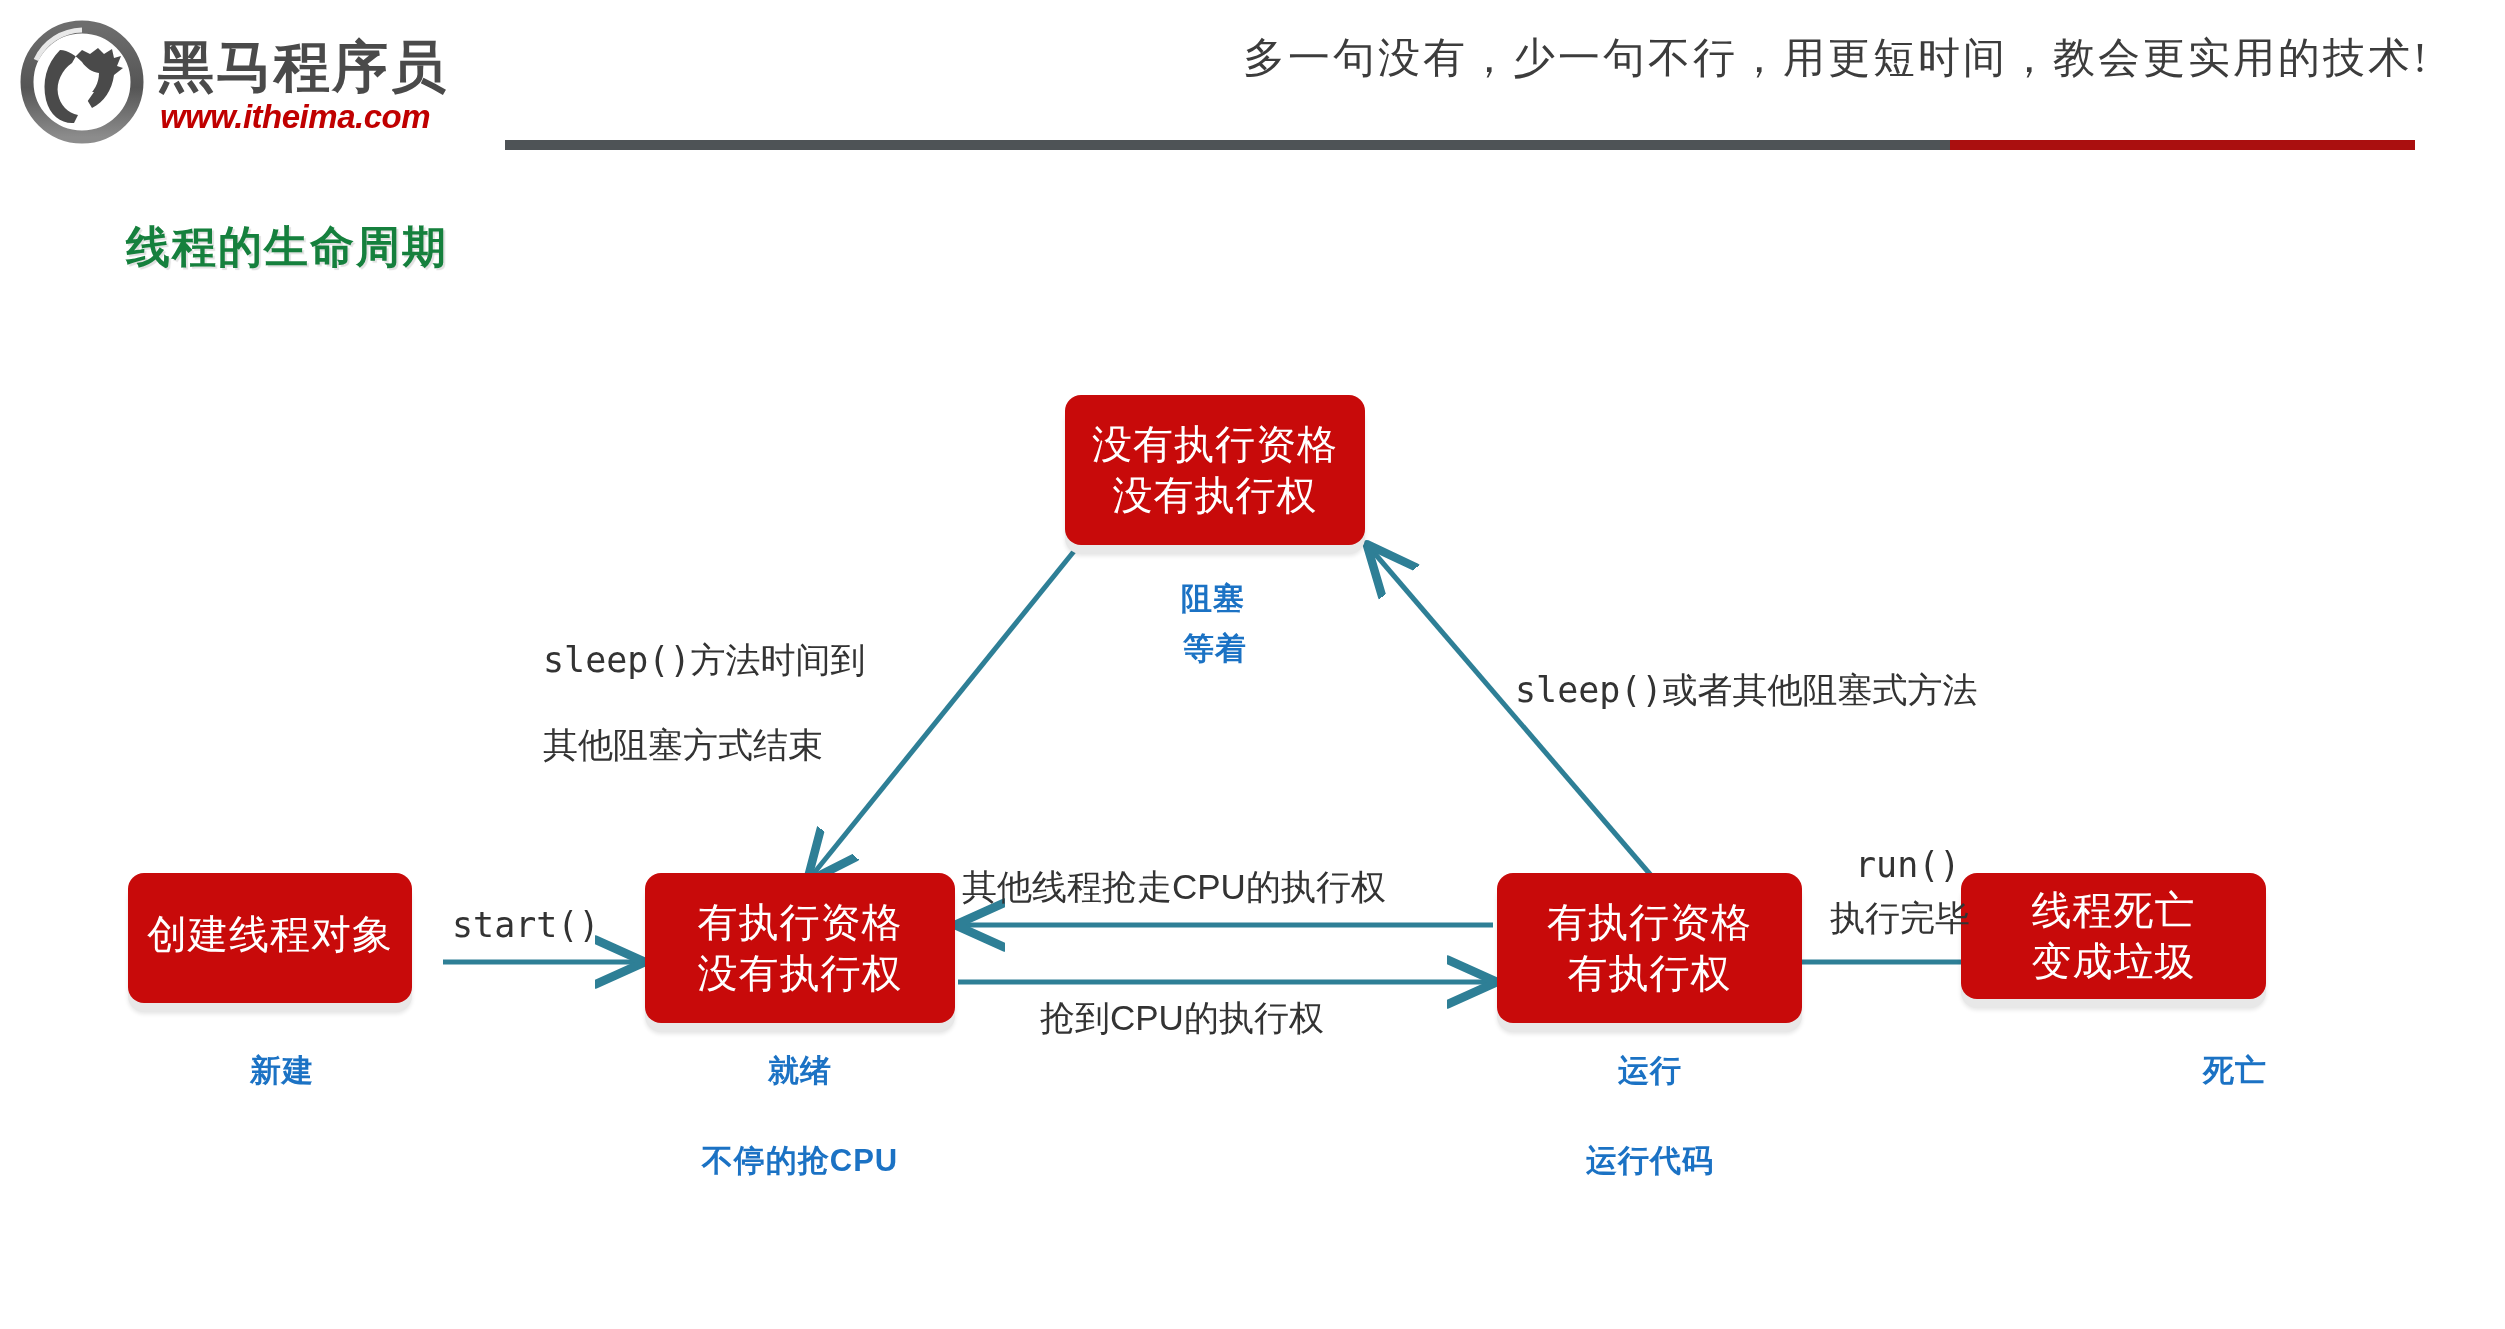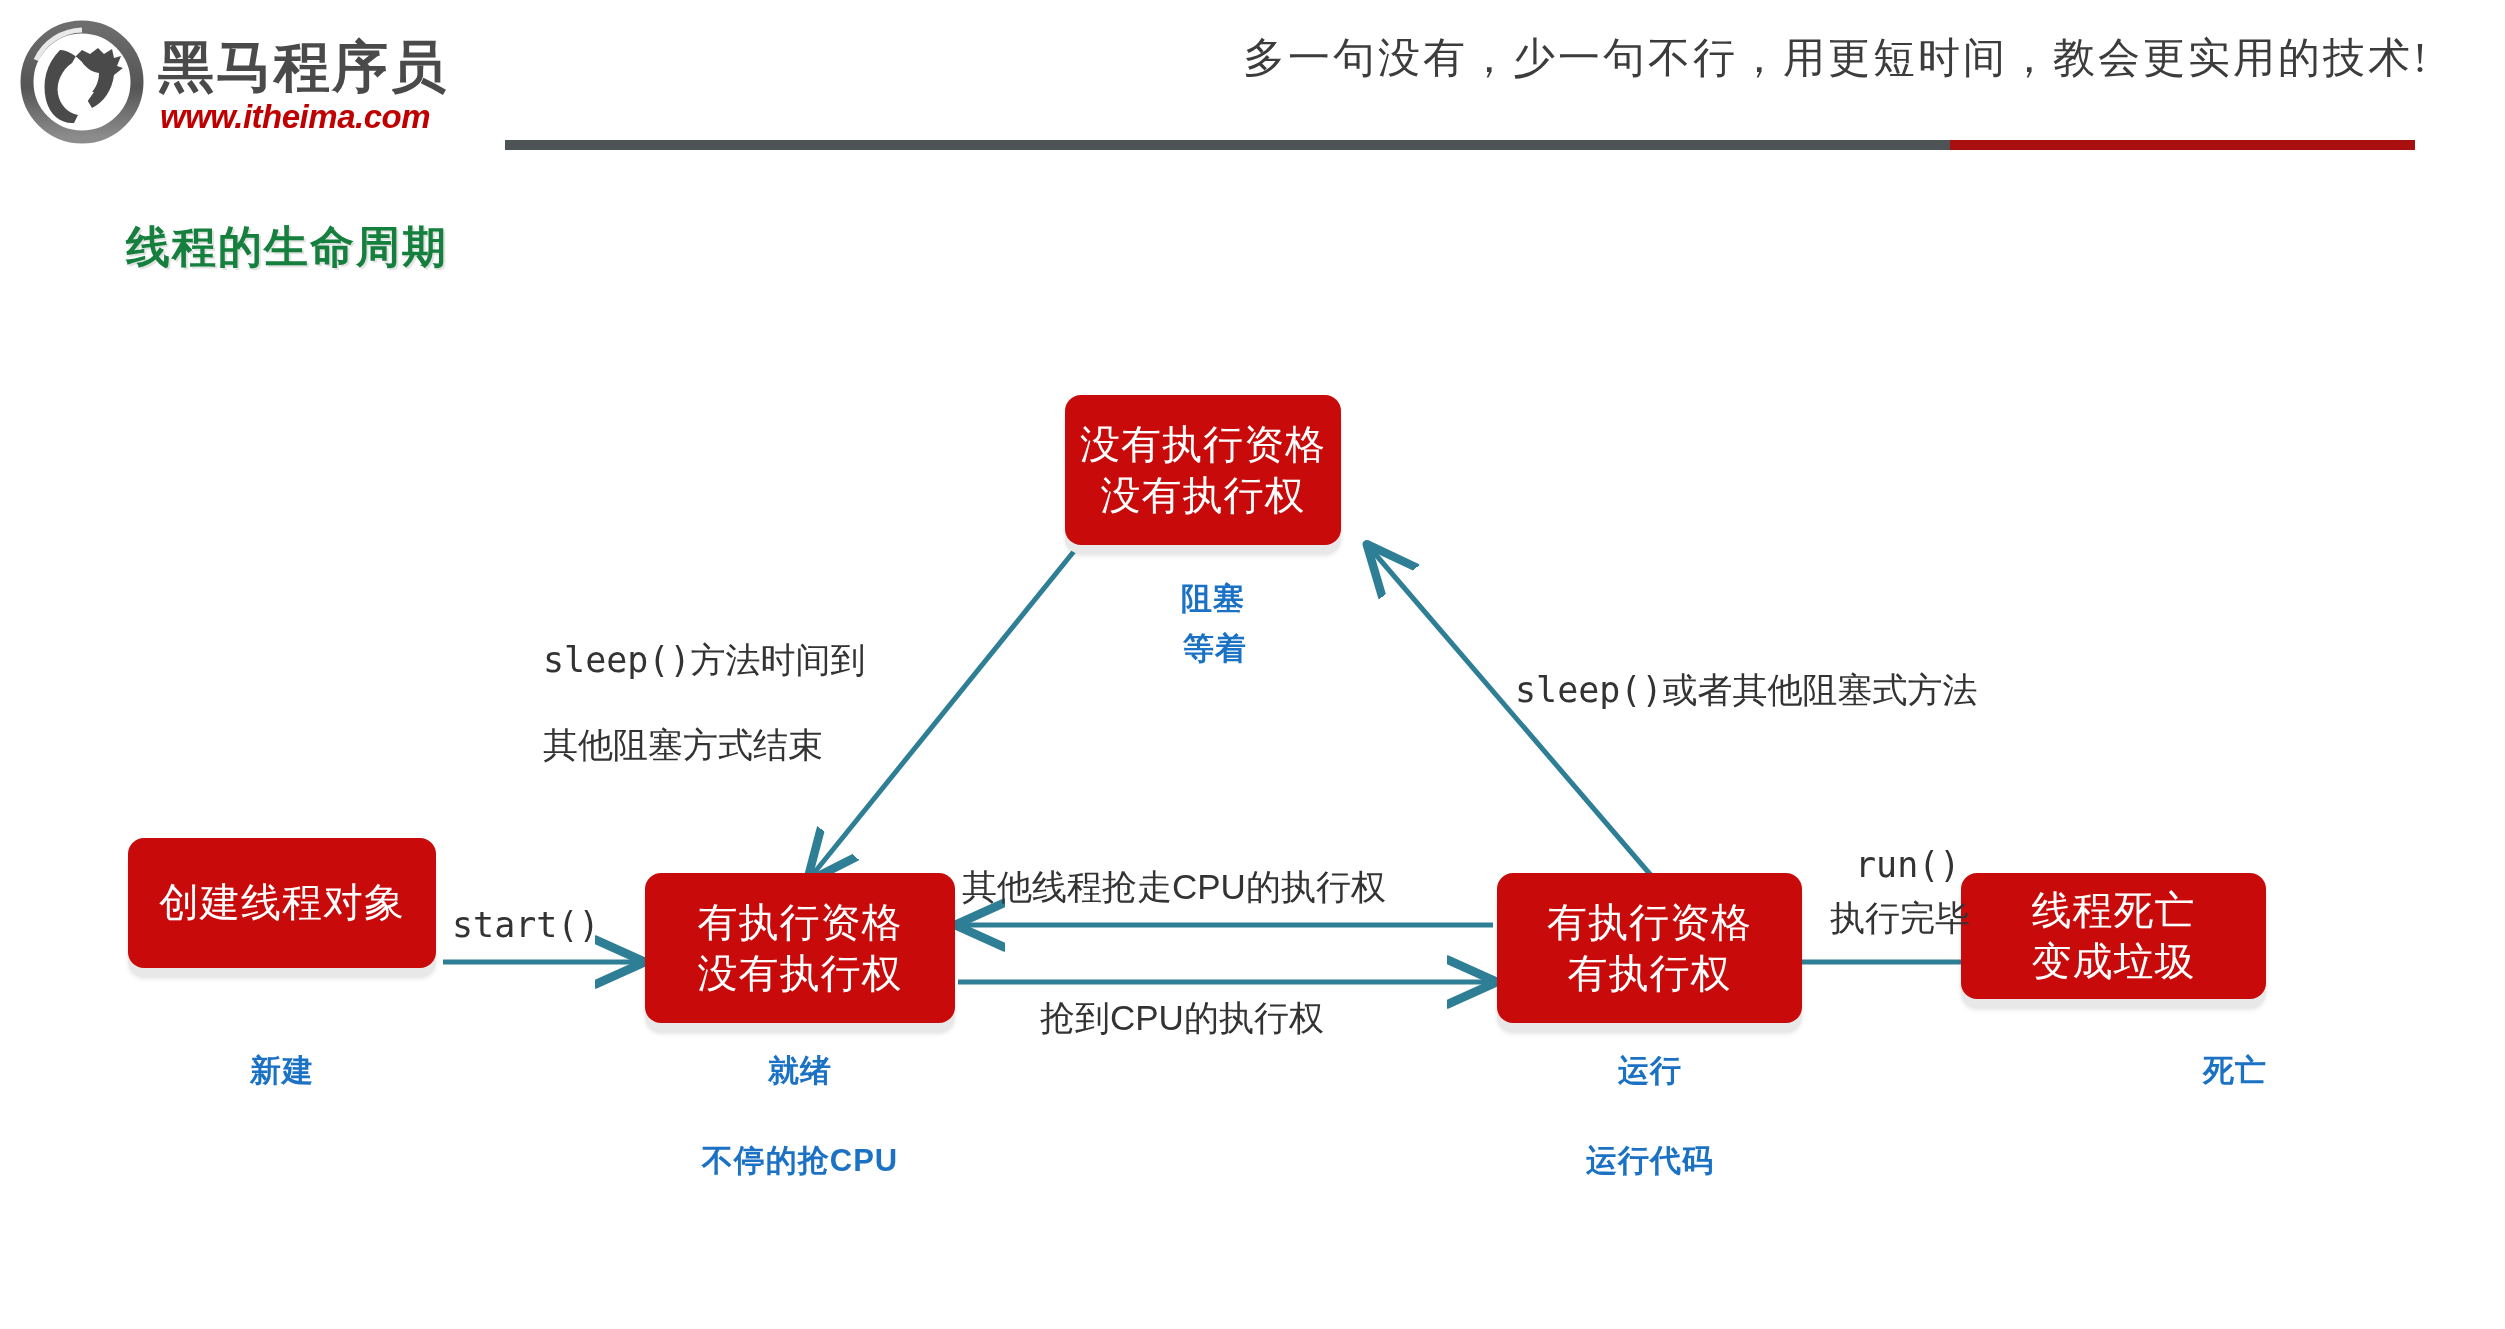--- a/index.html
+++ b/index.html
@@ -215,28 +215,28 @@
 
       <line x1="1655" y1="880" x2="1370" y2="548" stroke="#2e7f96" stroke-width="5" marker-end="url(#ah)"></line>
 
       <line x1="1493" y1="925" x2="960" y2="925" stroke="#2e7f96" stroke-width="5" marker-end="url(#ah)"></line>
 
       <line x1="958" y1="982" x2="1492" y2="982" stroke="#2e7f96" stroke-width="5" marker-end="url(#ah)"></line>
 
       <line x1="1800" y1="962" x2="2030" y2="962" stroke="#2e7f96" stroke-width="5" marker-end="url(#ah)"></line>
     </svg>
 
-    <div class="state-box" id="box-blocked" style="left:1065px; top:395px; width:276px; height:150px;">
+    <div class="state-box" id="box-blocked" style="left:1065px; top:395px; width:300px; height:150px;">
       <span class="line">没有执行资格</span>
       <span class="line">没有执行权</span>
     </div>
     <div class="blue-label" style="left:1133px; top:578px; width:160px;">阻塞</div>
     <div class="blue-label" style="left:1135px; top:628px; width:160px;">等着</div>
 
-    <div class="state-box" id="box-new" style="left:128px; top:838px; width:308px; height:130px;">
+    <div class="state-box" id="box-new" style="left:128px; top:873px; width:284px; height:130px;font-family:Liberation Mono, monospace;">
       <span class="line">创建线程对象</span>
     </div>
     <div class="blue-label" style="left:202px; top:1050px; width:160px;">新建</div>
 
     <div class="state-box" id="box-runnable" style="left:645px; top:873px; width:310px; height:150px;">
       <span class="line">有执行资格</span>
       <span class="line">没有执行权</span>
     </div>
     <div class="blue-label" style="left:720px; top:1050px; width:160px;">就绪</div>
     <div class="blue-label" style="left:660px; top:1140px; width:280px;">不停的抢CPU</div>

